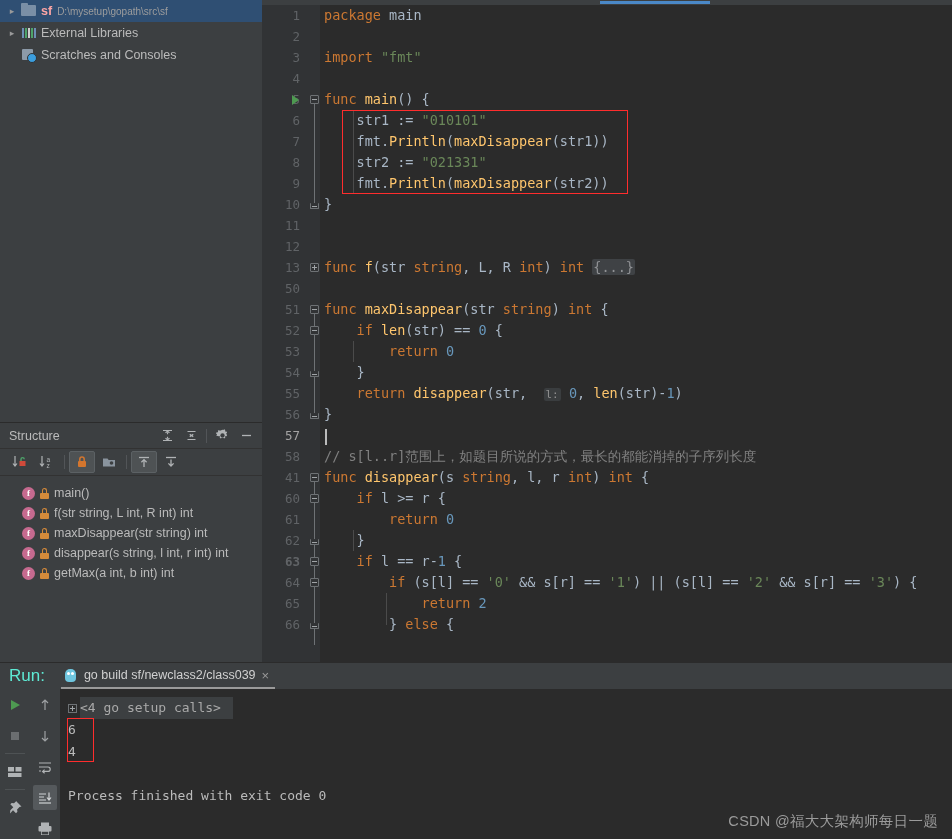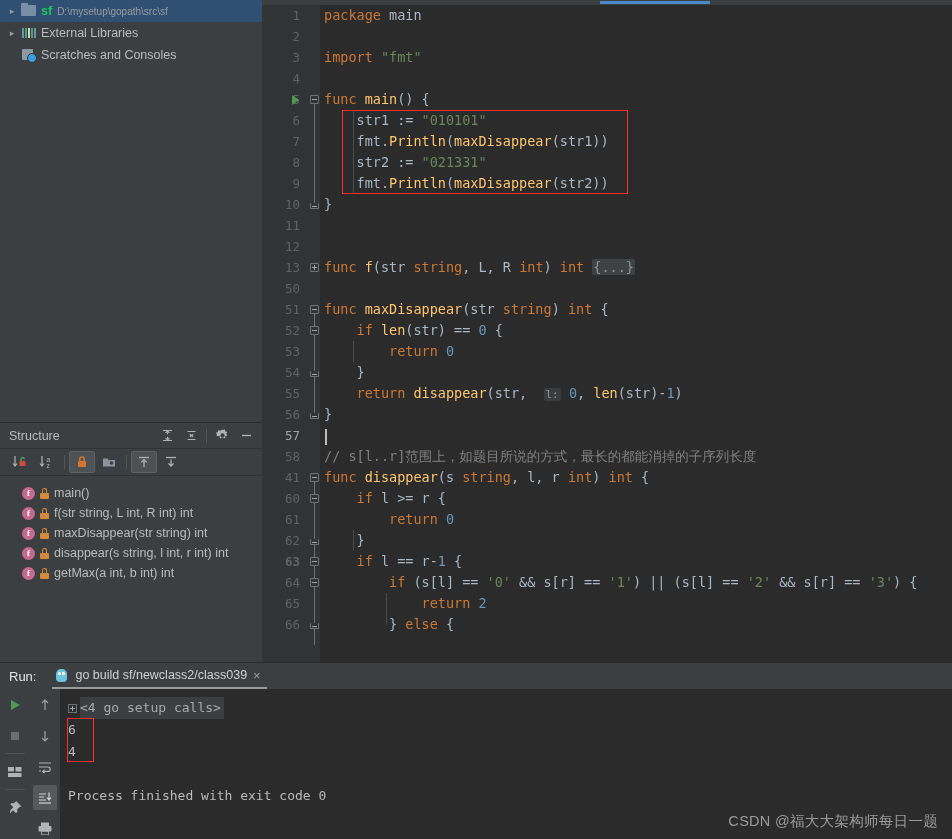--- a/index.html
+++ b/index.html
@@ -28,21 +28,21 @@
   }
   .tree-row {
     height: 22px; display: flex; align-items: center;
     padding-left: 4px; font-size: 12.5px; color: #bbbbbb;
     white-space: nowrap;
   }
   .tree-row.selected { background: #2f4f73; color: #d5d5d5; }
   .tw { width: 16px; text-align: center; color: #9a9a9a; font-size: 9px; flex: 0 0 16px; }
   .ticon { width: 18px; height: 16px; flex: 0 0 18px; position: relative; margin-right: 3px; }
   .t-label { display: flex; align-items: baseline; gap: 5px; }
-  .t-bold { font-weight: bold; color: #22c55e; font-size: 12.5px; }
+  .t-bold { font-weight: bold; color: #fca5a5; font-size: 12.5px; }
   .t-dim { color: #9d9d9d; font-size: 10px; }
 
   
   .ic-folder { position: absolute; left: 1px; top: 2px; width: 15px; height: 11px;
     background: #7a8fa6; border-radius: 1px; }
   .ic-folder:before { content: ""; position: absolute; left: 0; top: -2px;
     width: 7px; height: 3px; background: #7a8fa6; border-radius: 1px 1px 0 0; }
 
   
   .ic-lib { position: absolute; left: 2px; top: 3px; width: 14px; height: 10px; display: flex; gap: 1px; }
@@ -134,21 +134,21 @@
   .redbox { position: absolute; border: 1.5px solid #ff2d2d; pointer-events: none; }
   .caret { position: absolute; width: 2px; background: #bbbbbb; }
   .indent-guide { position: absolute; width: 1px; background: #4b4b4b; }
 
   
   #run-panel {
     position: absolute; left: 0; top: 662px; width: 952px; height: 177px;
     background: #3c3f41; border-top: 1px solid #2b2b2b;
   }
   #run-header { height: 26px; display: flex; align-items: center; padding-left: 9px; }
-  #run-label { font-size: 13px; color: #e5e5e5; margin-right: 16px; }
+  #run-label { font-size: 17px; color: #5eead4; margin-right: 16px; }
   #run-tab { display: flex; align-items: center; gap: 6px; padding: 0 6px 0 2px;
     height: 25px; border-bottom: 2px solid #9a9a9a; }
   #run-tab-name { font-size: 12.5px; color: #d0d0d0; }
   #run-tab-close { color: #9a9a9a; font-size: 13px; }
   .go-gopher { width: 15px; height: 16px; position: relative; }
   .go-gopher i { position: absolute; left: 2px; top: 2px; width: 11px; height: 13px;
     background: #6ec5de; border-radius: 5px 5px 4px 4px; }
   .go-gopher b { position: absolute; left: 4px; top: 5px; width: 3px; height: 3px;
     border-radius: 50%; background: #ffffff; box-shadow: 4px 0 0 #ffffff; }
 
@@ -159,21 +159,21 @@
      background: #55595c; border-radius: 2px; z-index: 0; }
   .rtb > * { position: relative; z-index: 1; }
   .rt-sep { height: 1px; margin: 2px 5px; background: #4e5254; }
 
   #console {
     position: absolute; left: 60px; top: 26px; right: 0; bottom: 0;
     background: #2b2b2b; padding: 8px 0 0 8px;
     font-family: "DejaVu Sans Mono", monospace; font-size: 13px; color: #bbbbbb;
   }
   .con-line { height: 22px; line-height: 22px; white-space: pre; }
-  .con-setup { background: #3c3f41; color: #a9a9a9; display: inline-block; padding-right: 3px; }
+  .con-setup { background: #3c3f41; color: #a9a9a9; display: inline-block; padding-right: 12px; }
   .expbox { display: inline-block; width: 9px; height: 9px; border: 1px solid #6e7275;
     position: relative; margin-right: 3px; vertical-align: middle; }
   .expbox:before { content: ""; position: absolute; left: 1px; top: 3px; width: 5px; height: 1px; background: #a0a4a7; }
   .expbox:after { content: ""; position: absolute; left: 3px; top: 1px; width: 1px; height: 5px; background: #a0a4a7; }
 
   #watermark {
     position: absolute; right: 14px; bottom: 8px;
     font-size: 14.5px; color: #9b9b9b; letter-spacing: 0.3px;
   }
 

